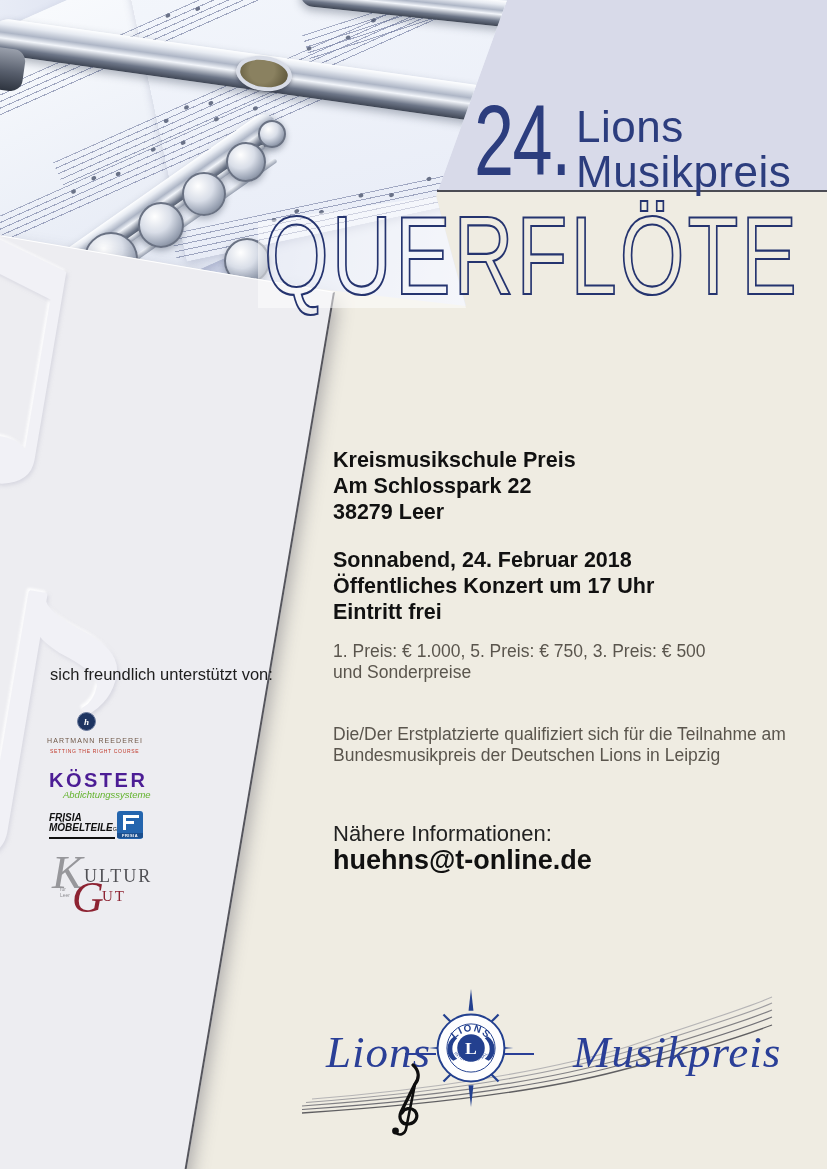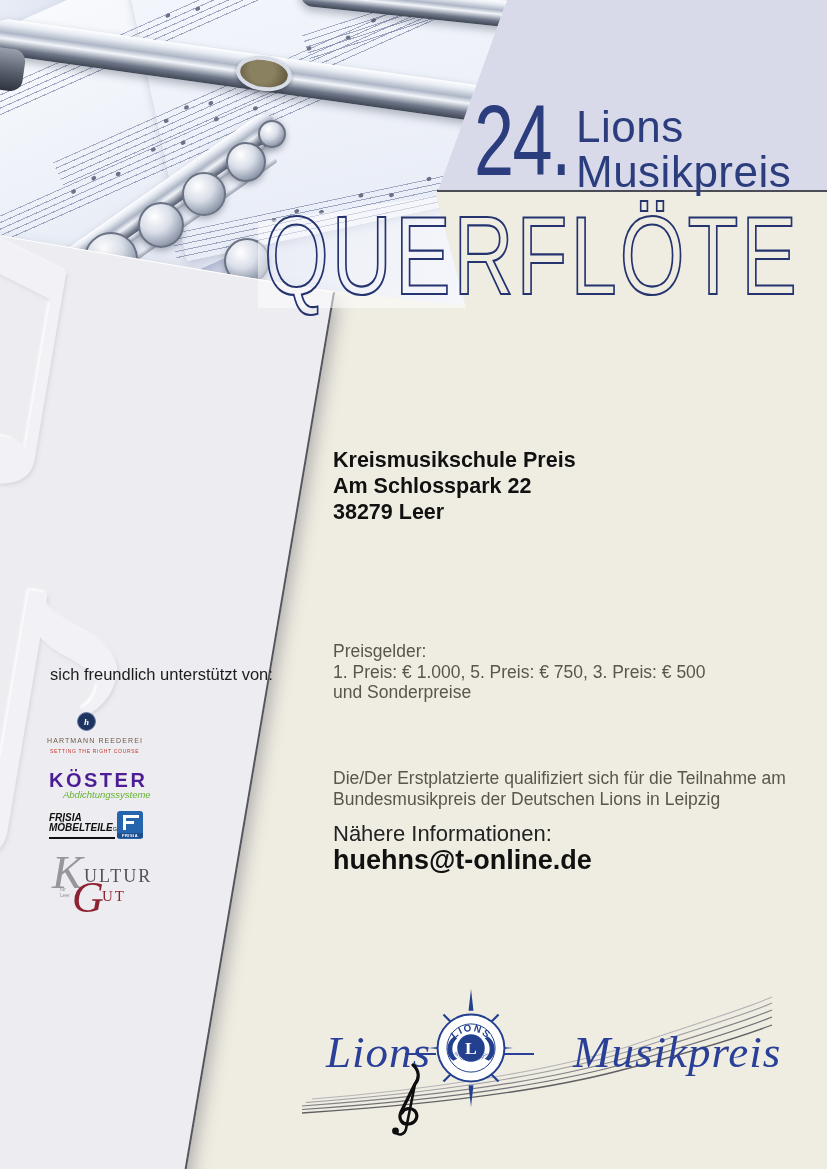--- a/index.html
+++ b/index.html
@@ -69,21 +69,21 @@
            transform:scaleX(.75);transform-origin:left top;white-space:nowrap;}
 
   
   .col{left:333px;z-index:5;color:#111;}
   .subtitle{top:377px;font-size:26px;font-weight:bold;}
   .blk{line-height:26px;font-size:21.5px;font-weight:bold;}
   .venue{top:447px;}
   .event{top:547px;}
   .gray{color:#5a554d;font-weight:normal;}
   .prizes{top:641px;font-size:17.5px;line-height:20.5px;}
-  .qual{top:724px;font-size:17.5px;line-height:21px;margin-top:44px;}
+  .qual{top:724px;font-size:17.5px;line-height:21px;}
   .info-h{top:821px;font-size:22px;font-weight:normal;color:#222;}
   .email{top:845px;font-size:27px;font-weight:bold;}
   .urlline{top:872px;}
   .und{font-size:17px;color:#222;}
   .url{font-size:24.5px;font-weight:bold;}
 
   
   .side{z-index:5;}
   .support{left:50px;top:664px;font-size:16.5px;line-height:21px;color:#1d1d1d;}
   .hart-ring{left:77px;top:712px;width:17px;height:17px;border-radius:50%;background:#1d3461;
@@ -171,23 +171,27 @@
   </div>
   <div class="abs instrument">QUERFLÖTE</div>
 
 
   <div class="abs col blk venue">
     <div>Kreismusikschule Preis</div>
     <div>Am Schlosspark 22</div>
     <div>38279 Leer</div>
   </div>
 
+  <div class="abs col blk event">
+    <div>Sonnabend, 24. Februar 2018</div>
+    <div>Öffentliches Konzert um 17 Uhr</div>
+    <div>Eintritt frei</div>
+  </div>
 
   <div class="abs col gray prizes">
-    <div>Preisgelder:</div>
     <div>1. Preis: € 1.000, 5. Preis: € 750, 3. Preis: € 500</div>
     <div>und Sonderpreise</div>
   </div>
 
   <div class="abs col gray qual">
     <div>Die/Der Erstplatzierte qualifiziert sich für die Teilnahme am</div>
     <div>Bundesmusikpreis der Deutschen Lions in Leipzig</div>
   </div>
 
   <div class="abs col info-h">Nähere Informationen:</div>

